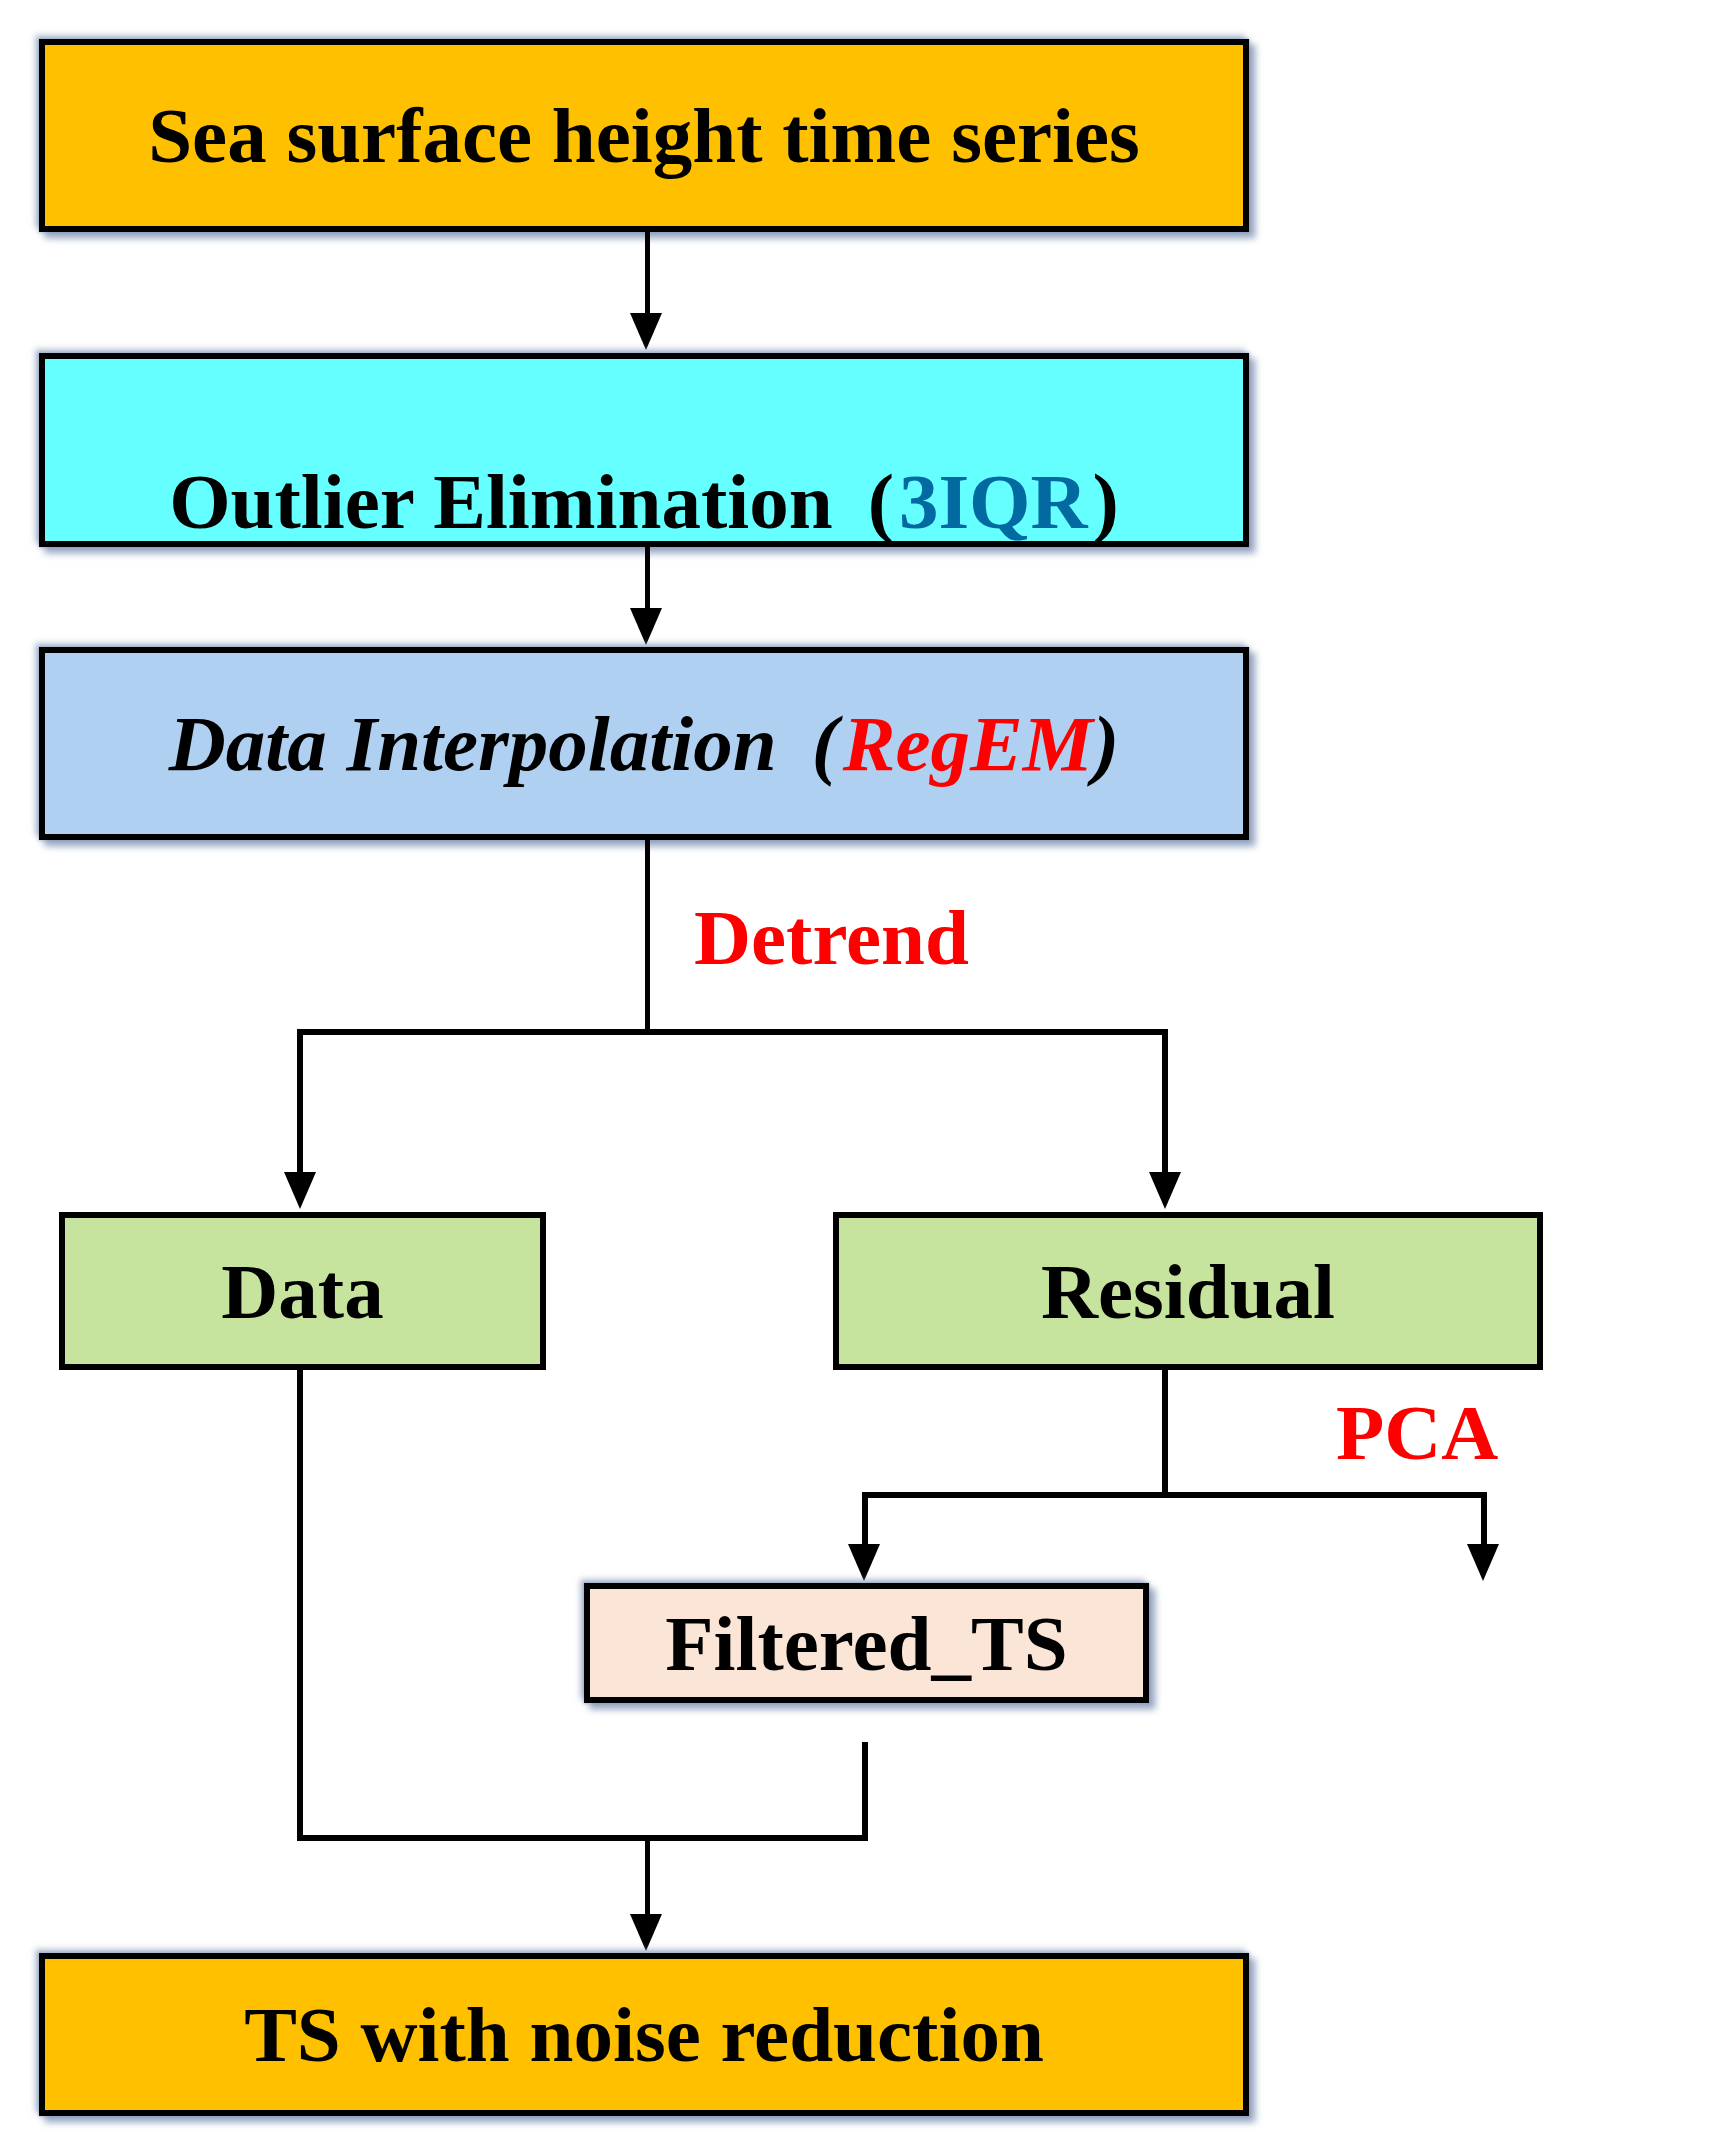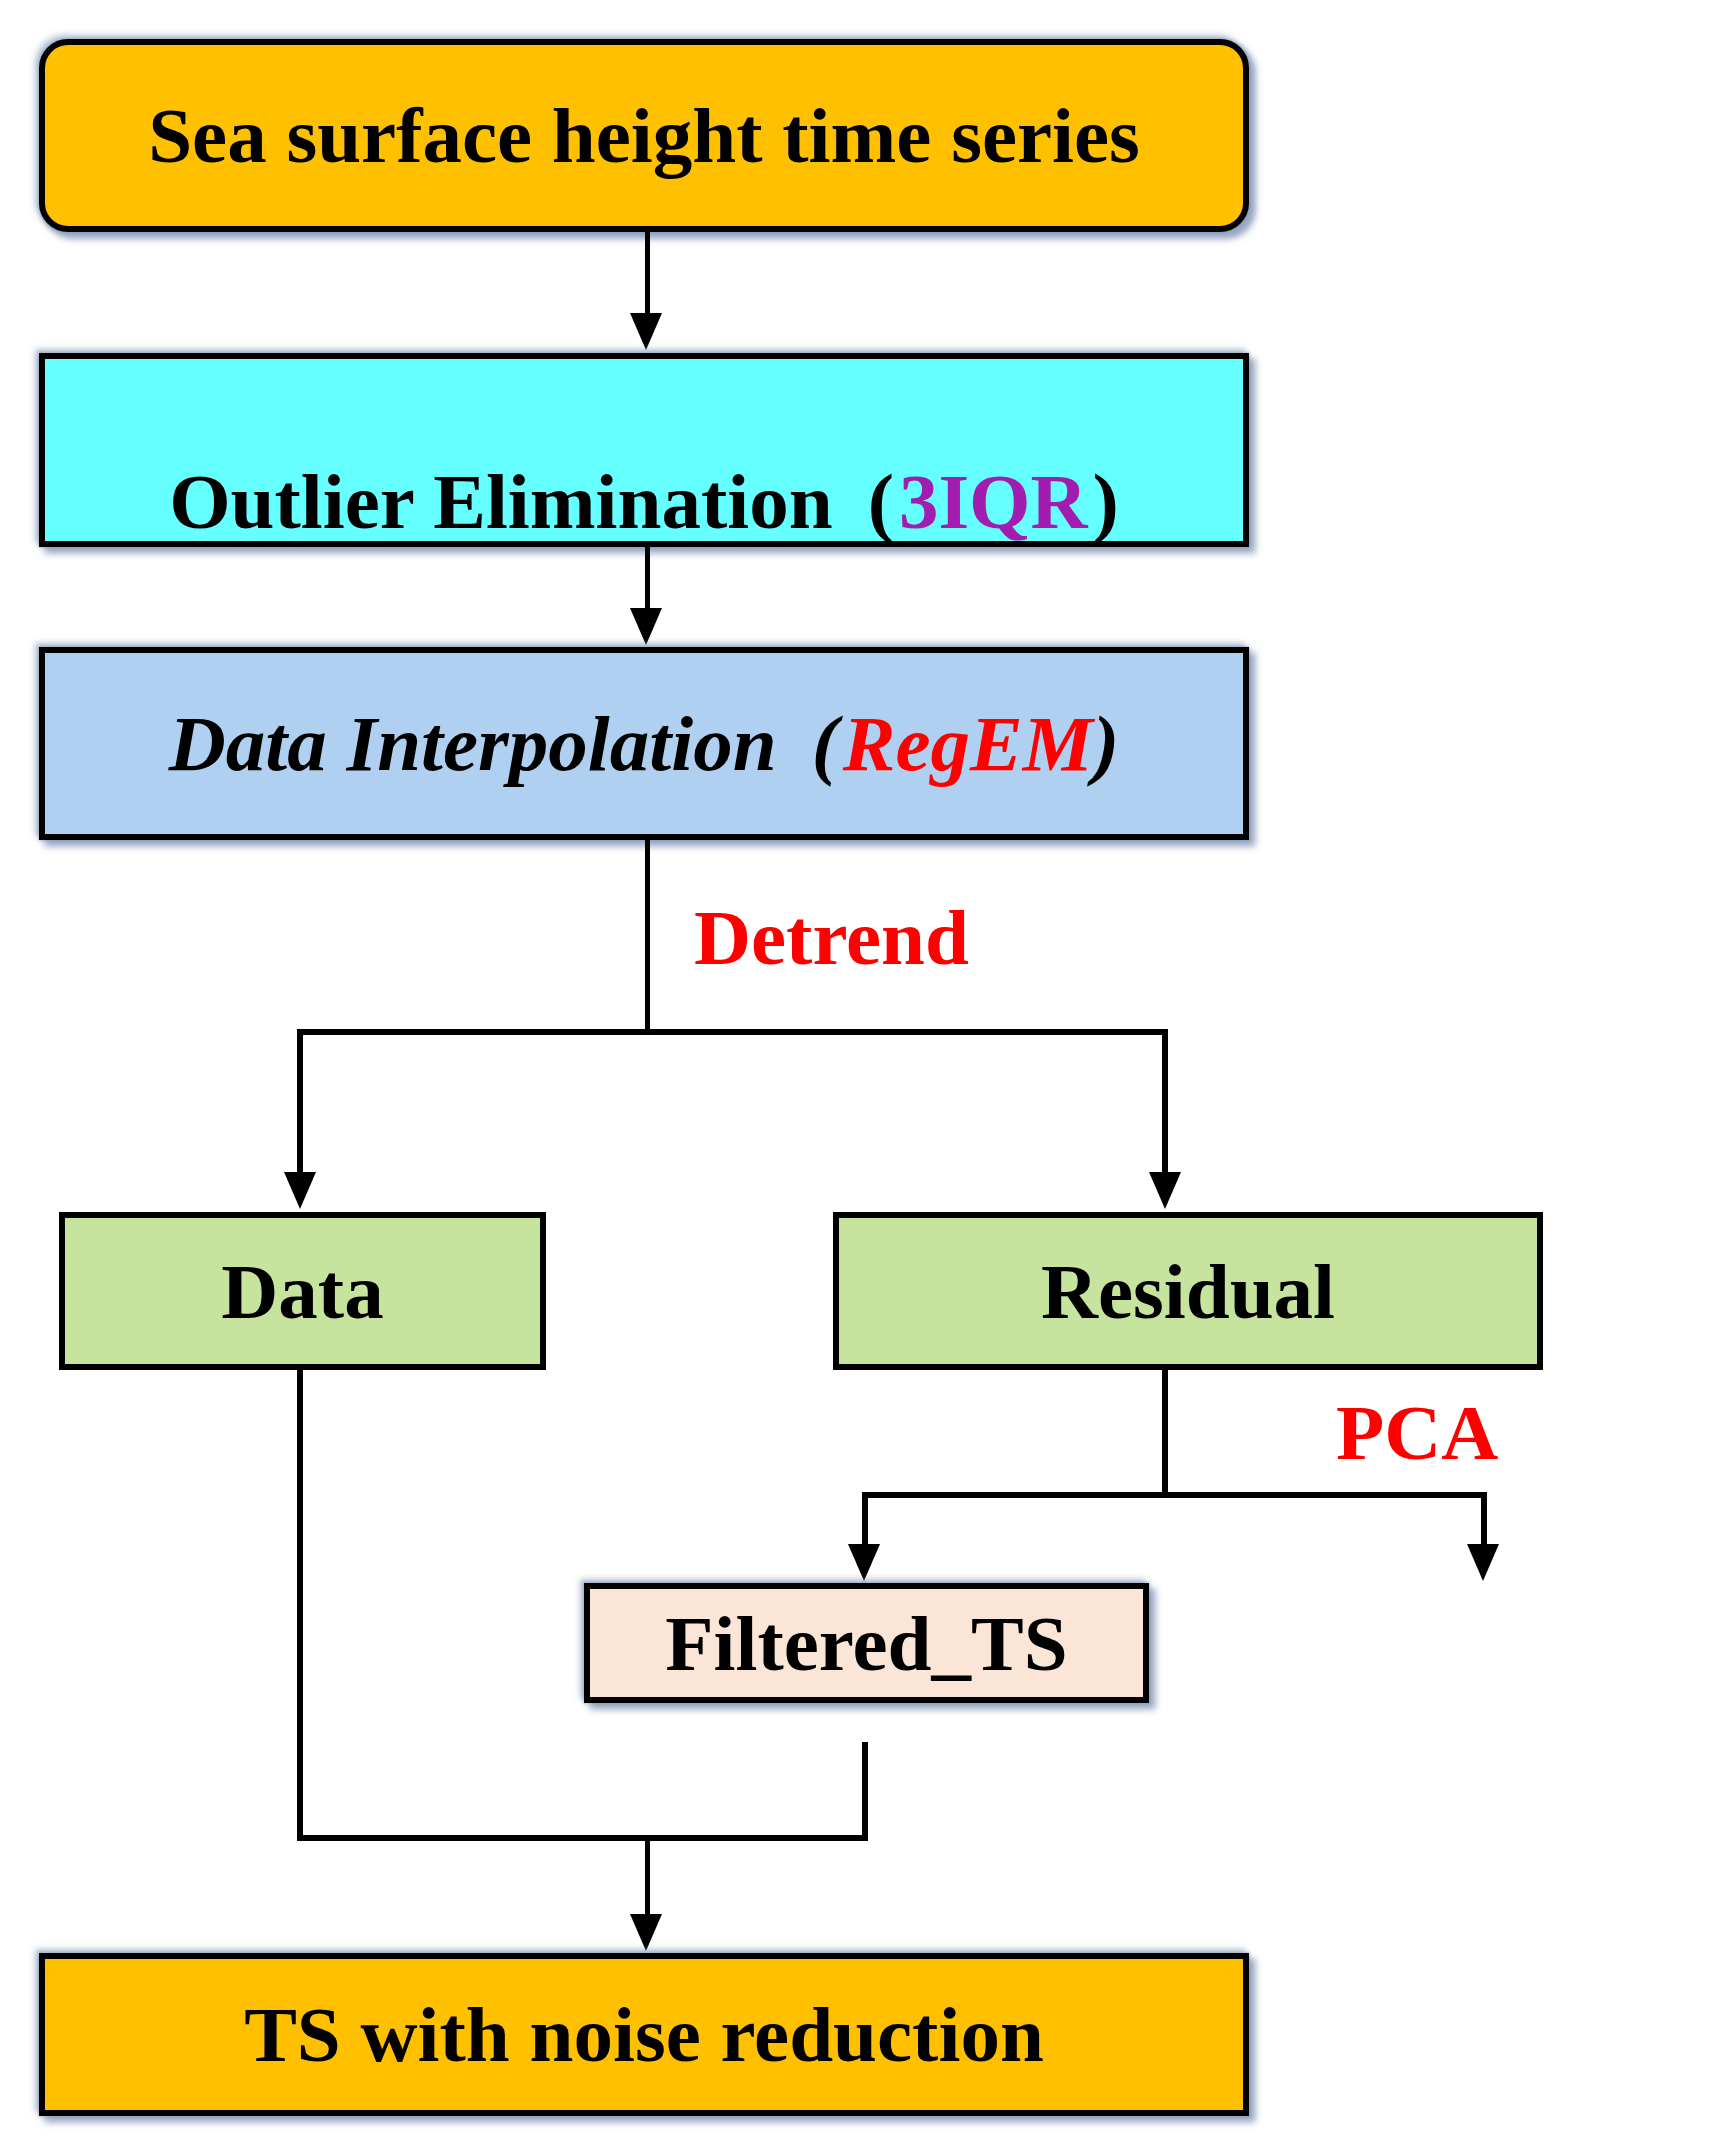--- a/index.html
+++ b/index.html
@@ -28,21 +28,21 @@
     color: #000000;
     font-size: 79px;
     line-height: 1;
     white-space: nowrap;
   }
   .shadowed {
     box-shadow: 5.9px 5.9px 6.9px 1px rgba(125,145,180,0.80),
                 -3.9px -3.9px 5.9px 0   rgba(125,145,180,0.55),
                 0 0 3px 1px       rgba(125,145,180,0.45);
   }
-  #n-sea      { left: 39px;   top: 39px;   width: 1210px; height: 193px; border-radius: 29px; }
+  #n-sea      { left: 39px;   top: 39px;   width: 1210px; height: 193px; }
   #n-outlier  { left: 39px;   top: 353px;  width: 1210px; height: 194px; align-items: flex-end; }
   #n-interp   { left: 39px;   top: 647px;  width: 1210px; height: 193px; font-style: italic; }
   #n-trend    { left: 59px;   top: 1212px; width: 487px;  height: 158px; }
   #n-residual { left: 833px;  top: 1212px; width: 710px;  height: 158px; }
   #n-filtered { left: 584px;  top: 1583px; width: 565px;  height: 120px; }
   #n-noise    { left: 1269px; top: 1583px; width: 435px;  height: 159px; }
   #n-output   { left: 39px;   top: 1953px; width: 1210px; height: 163px; }
 
   .paren-open  { padding-left: 35px; padding-right: 4.9px; }
   .paren-close { padding-left: 4.9px; }
@@ -100,21 +100,21 @@
   <div class="node shadowed" id="n-sea" style="background-color: rgb(255, 192, 0);">
     <span>Sea surface height time series</span>
   </div>
 
   <div class="line" id="e-v1"></div>
   <div class="arrow-down" id="a1"></div>
 
   <div class="node shadowed" id="n-outlier" style="background-color: rgb(102, 255, 255);">
     <span>Outlier Elimination</span>
     <span class="paren-open">(</span>
-    <span style="color: #a21caf;">3IQR</span>
+    <span style="color: #0369a1;">3IQR</span>
     <span class="paren-close">)</span>
   </div>
 
   <div class="line" id="e-v2"></div>
   <div class="arrow-down" id="a2"></div>
 
   <div class="node shadowed" id="n-interp" style="background-color: rgb(175, 208, 240);">
     <span>Data Interpolation</span>
     <span class="paren-open">(</span>
     <span style="color: rgb(255, 0, 0);">RegEM</span>

